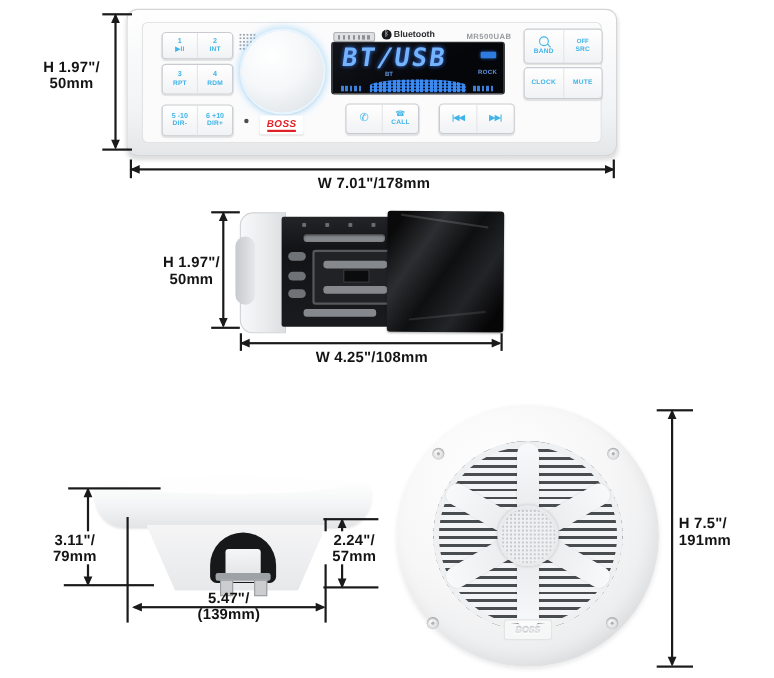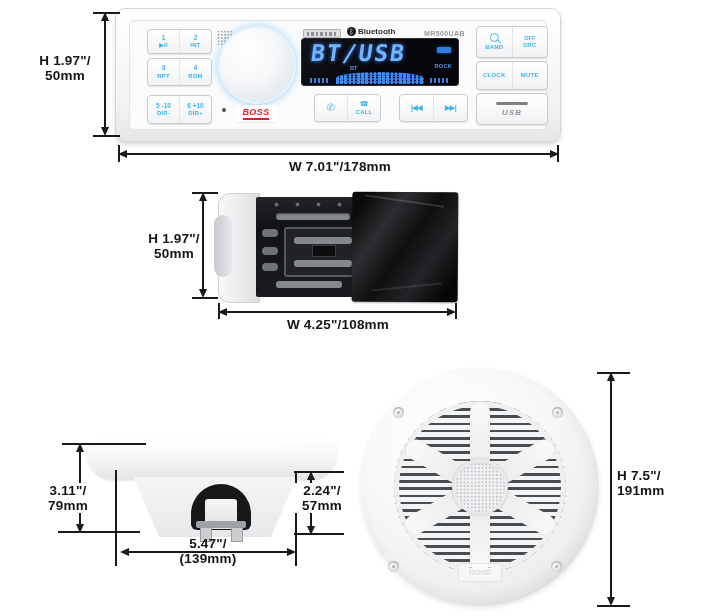--- a/index.html
+++ b/index.html
@@ -245,24 +245,20 @@
       </div>
     </div>
     <div class="btn clockbtn">
       <div class="half">
         <span class="blab">CLOCK</span>
       </div>
       <div class="half">
         <span class="blab">MUTE</span>
       </div>
     </div>
-    <div class="btn usbbtn">
-      <span class="usbslot"></span>
-      <span class="usblab">USB</span>
-    </div>
   </div>
 
   <div class="tickh" style="left:93px;top:12px;width:27px;"></div>
   <div class="tickh" style="left:93px;top:135px;width:27px;"></div>
   <div class="dimv" style="left:104px;top:14px;height:120px;"></div>
   <div class="dimtext" style="left:28px;top:53px;width:74px;">H 1.97"/
 50mm</div>
 
   <div class="tickv" style="left:118px;top:145px;height:17px;"></div>
   <div class="tickv" style="left:557px;top:145px;height:17px;"></div>

